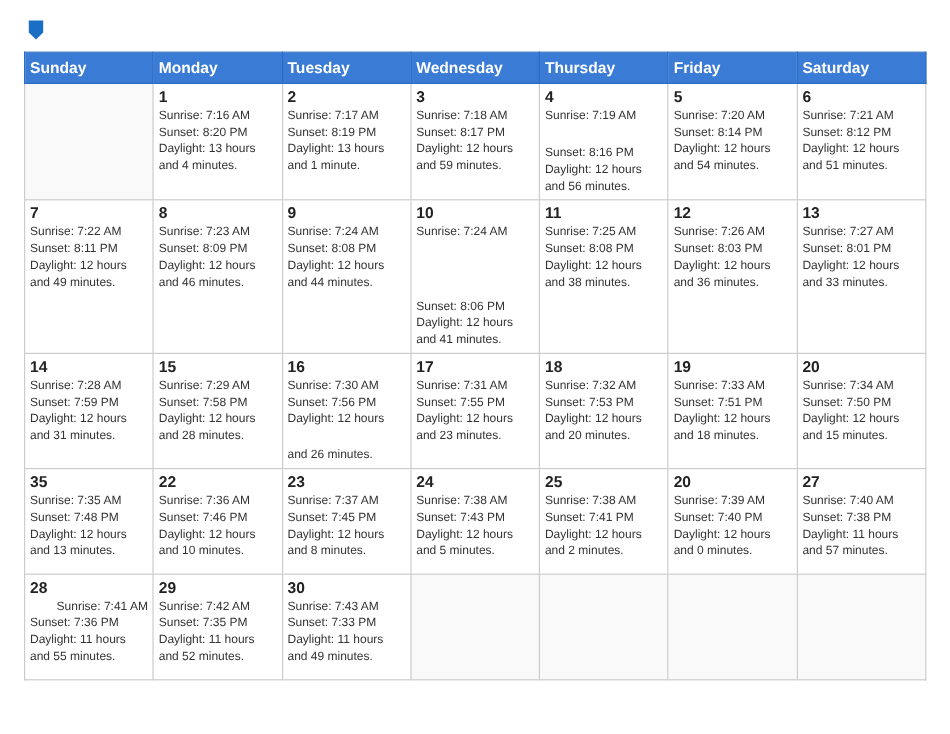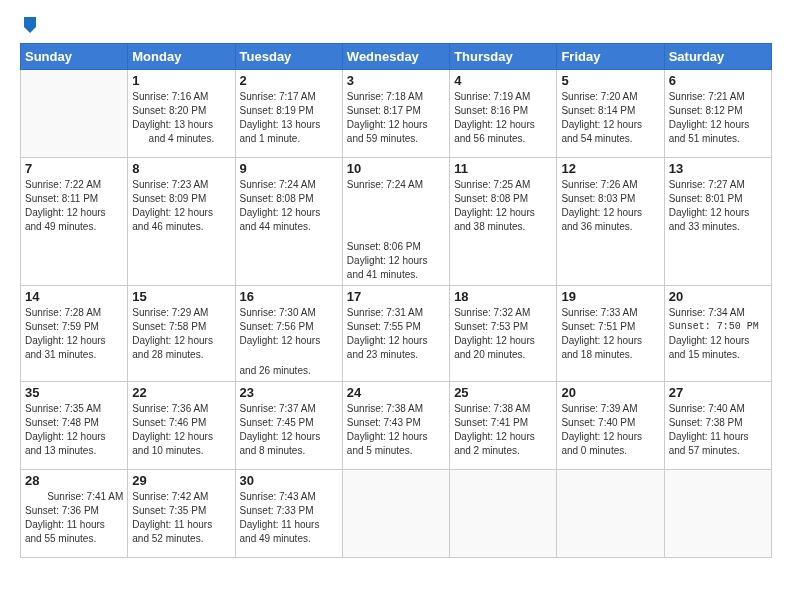--- a/index.html
+++ b/index.html
@@ -120,21 +120,21 @@
     </thead>
     <tbody id="calendar-body">
     <tr>
           <td class="empty"></td>
           <td>
             <div class="day-number">1</div>
             <div class="day-info">
               <span style="display: block;">Sunrise: 7:16 AM</span>
               <span style="display: block;">Sunset: 8:20 PM</span>
               <span style="display: block;">Daylight: 13 hours</span>
-              <span style="display: block; text-align: center;">and 4 minutes.</span>
+              <span style="display: block;">and 4 minutes.</span>
             </div>
           </td>
           <td>
             <div class="day-number">2</div>
             <div class="day-info">
               <span style="display: block;">Sunrise: 7:17 AM</span>
               <span style="display: block;">Sunset: 8:19 PM</span>
               <span style="display: block;">Daylight: 13 hours</span>
               <span style="display: block;">and 1 minute.</span>
             </div>
@@ -145,21 +145,21 @@
               <span style="display: block;">Sunrise: 7:18 AM</span>
               <span style="display: block;">Sunset: 8:17 PM</span>
               <span style="display: block;">Daylight: 12 hours</span>
               <span style="display: block;">and 59 minutes.</span>
             </div>
           </td>
           <td>
             <div class="day-number">4</div>
             <div class="day-info">
               <span style="display: block;">Sunrise: 7:19 AM</span>
-              <span style="display: block;">Sunset: 8:16 PM</span>
+              <span style="display: block; margin-top: 17px;">Sunset: 8:16 PM</span>
               <span style="display: block;">Daylight: 12 hours</span>
               <span style="display: block;">and 56 minutes.</span>
             </div>
           </td>
           <td>
             <div class="day-number">5</div>
             <div class="day-info">
               <span style="display: block;">Sunrise: 7:20 AM</span>
               <span style="display: block;">Sunset: 8:14 PM</span>
               <span style="display: block;">Daylight: 12 hours</span>
@@ -293,21 +293,21 @@
               <span style="display: block;">Sunrise: 7:33 AM</span>
               <span style="display: block;">Sunset: 7:51 PM</span>
               <span style="display: block;">Daylight: 12 hours</span>
               <span style="display: block;">and 18 minutes.</span>
             </div>
           </td>
           <td>
             <div class="day-number">20</div>
             <div class="day-info">
               <span style="display: block;">Sunrise: 7:34 AM</span>
-              <span style="display: block; font-family: Liberation Mono, monospace;">Sunset: 7:50 PM</span>
+              <span style="display: block;">Sunset: 7:50 PM</span>
               <span style="display: block;">Daylight: 12 hours</span>
               <span style="display: block;">and 15 minutes.</span>
             </div>
           </td>
         </tr>
         <tr>
           <td>
             <div class="day-number">35</div>
             <div class="day-info">
               <span style="display: block;">Sunrise: 7:35 AM</span>

